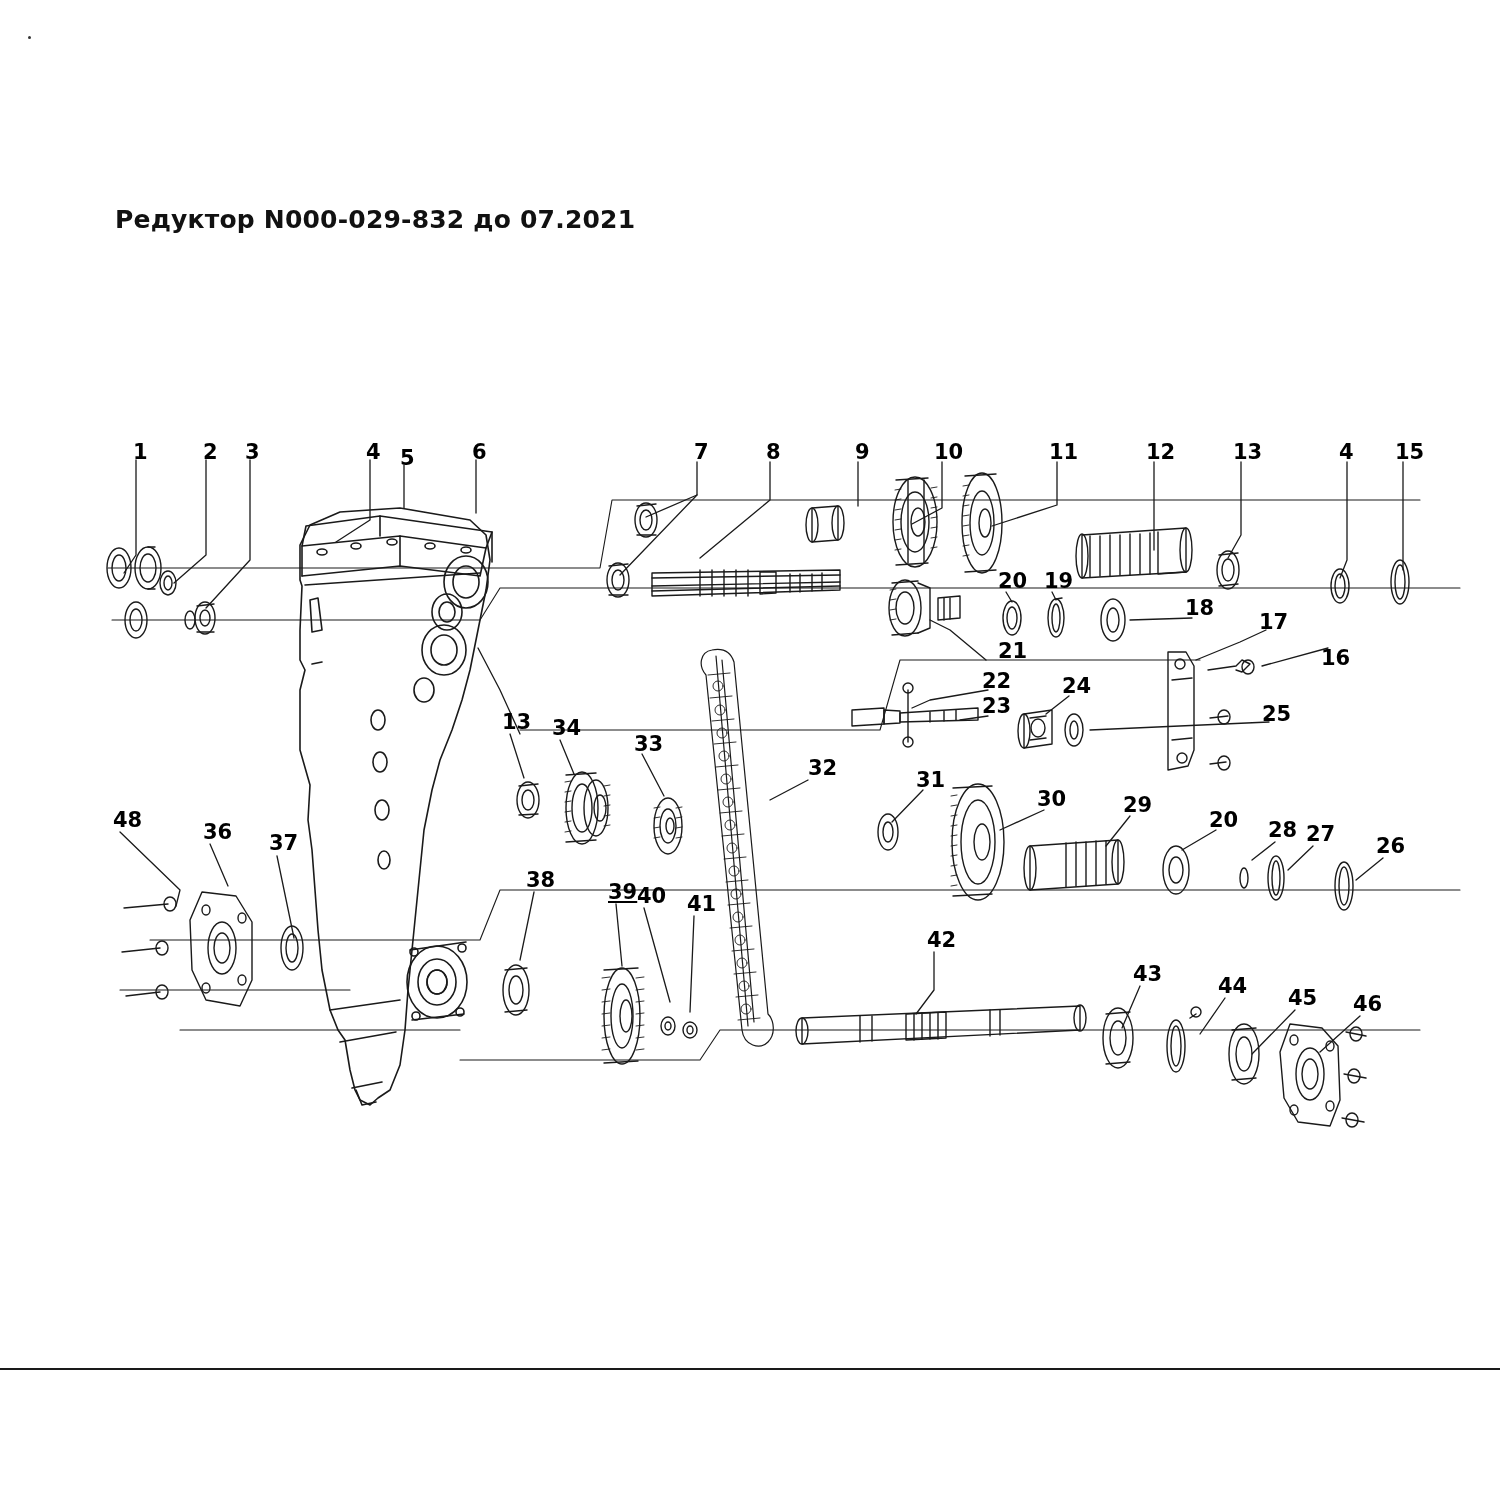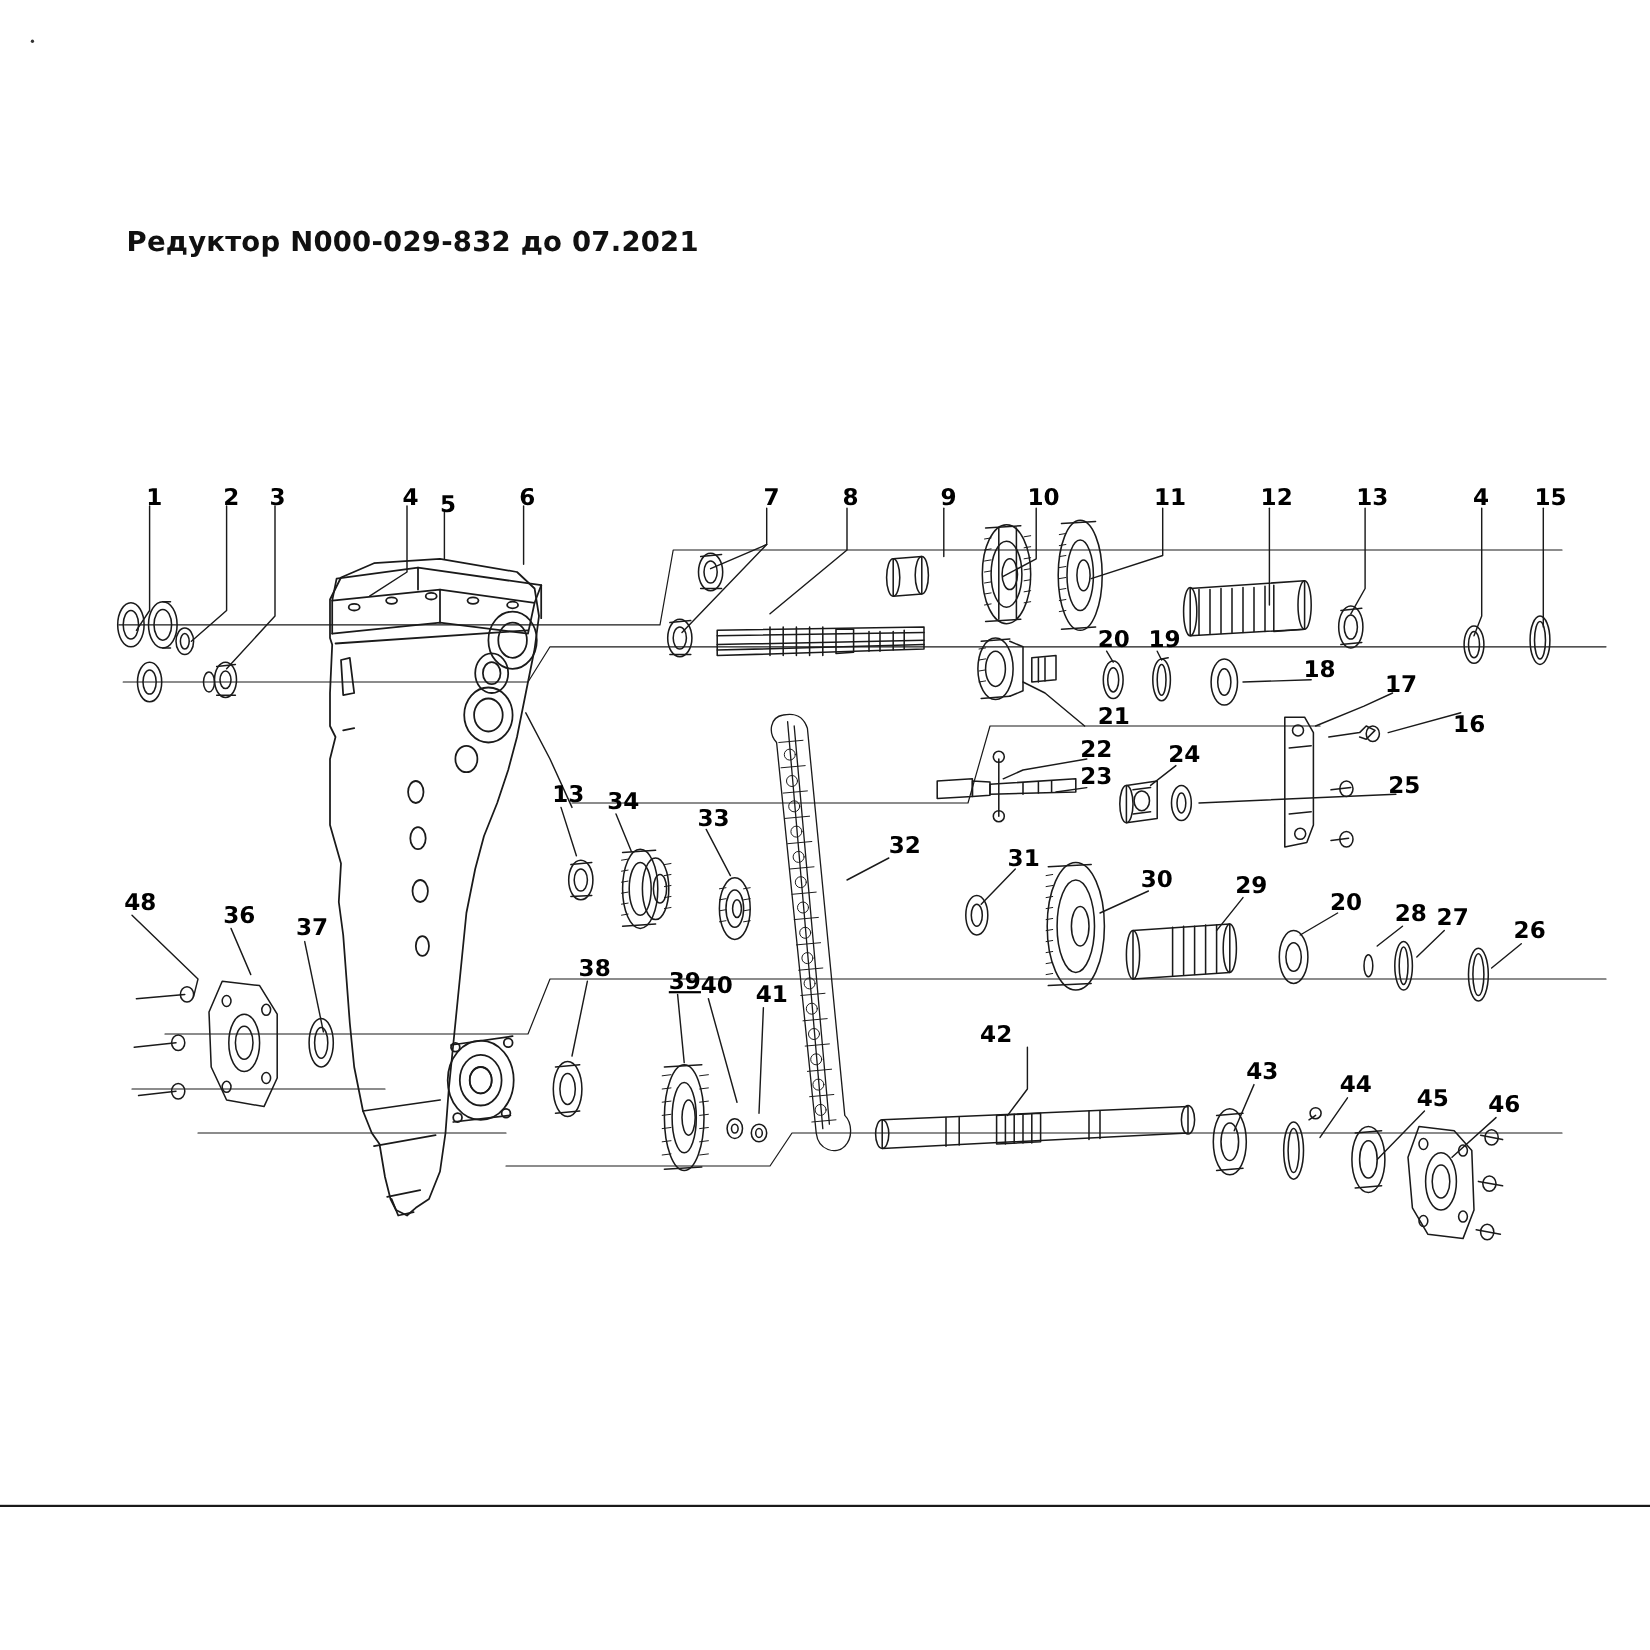--- a/index.html
+++ b/index.html
@@ -538,21 +538,21 @@
     <div class="callout" style="left:1306px;top:824px;">27</div>
     <div class="callout" style="left:1376px;top:836px;text-align:center;">26</div>
 
     <div class="callout" style="left:113px;top:810px;">48</div>
     <div class="callout" style="left:203px;top:822px;">36</div>
     <div class="callout" style="left:269px;top:833px;">37</div>
     <div class="callout" style="left:526px;top:870px;">38</div>
     <div class="callout" style="left:608px;top:882px;text-decoration:underline;">39</div>
     <div class="callout" style="left:637px;top:886px;">40</div>
     <div class="callout" style="left:687px;top:894px;text-align:right;">41</div>
-    <div class="callout" style="left:891px;top:930px;">42</div>
+    <div class="callout" style="left:927px;top:930px;">42</div>
     <div class="callout" style="left:1133px;top:964px;">43</div>
     <div class="callout" style="left:1218px;top:976px;">44</div>
     <div class="callout" style="left:1288px;top:988px;">45</div>
     <div class="callout" style="left:1353px;top:994px;">46</div>
   </div>
 
   <div class="footer-rule"></div>
   <div class="footer">
     
     

